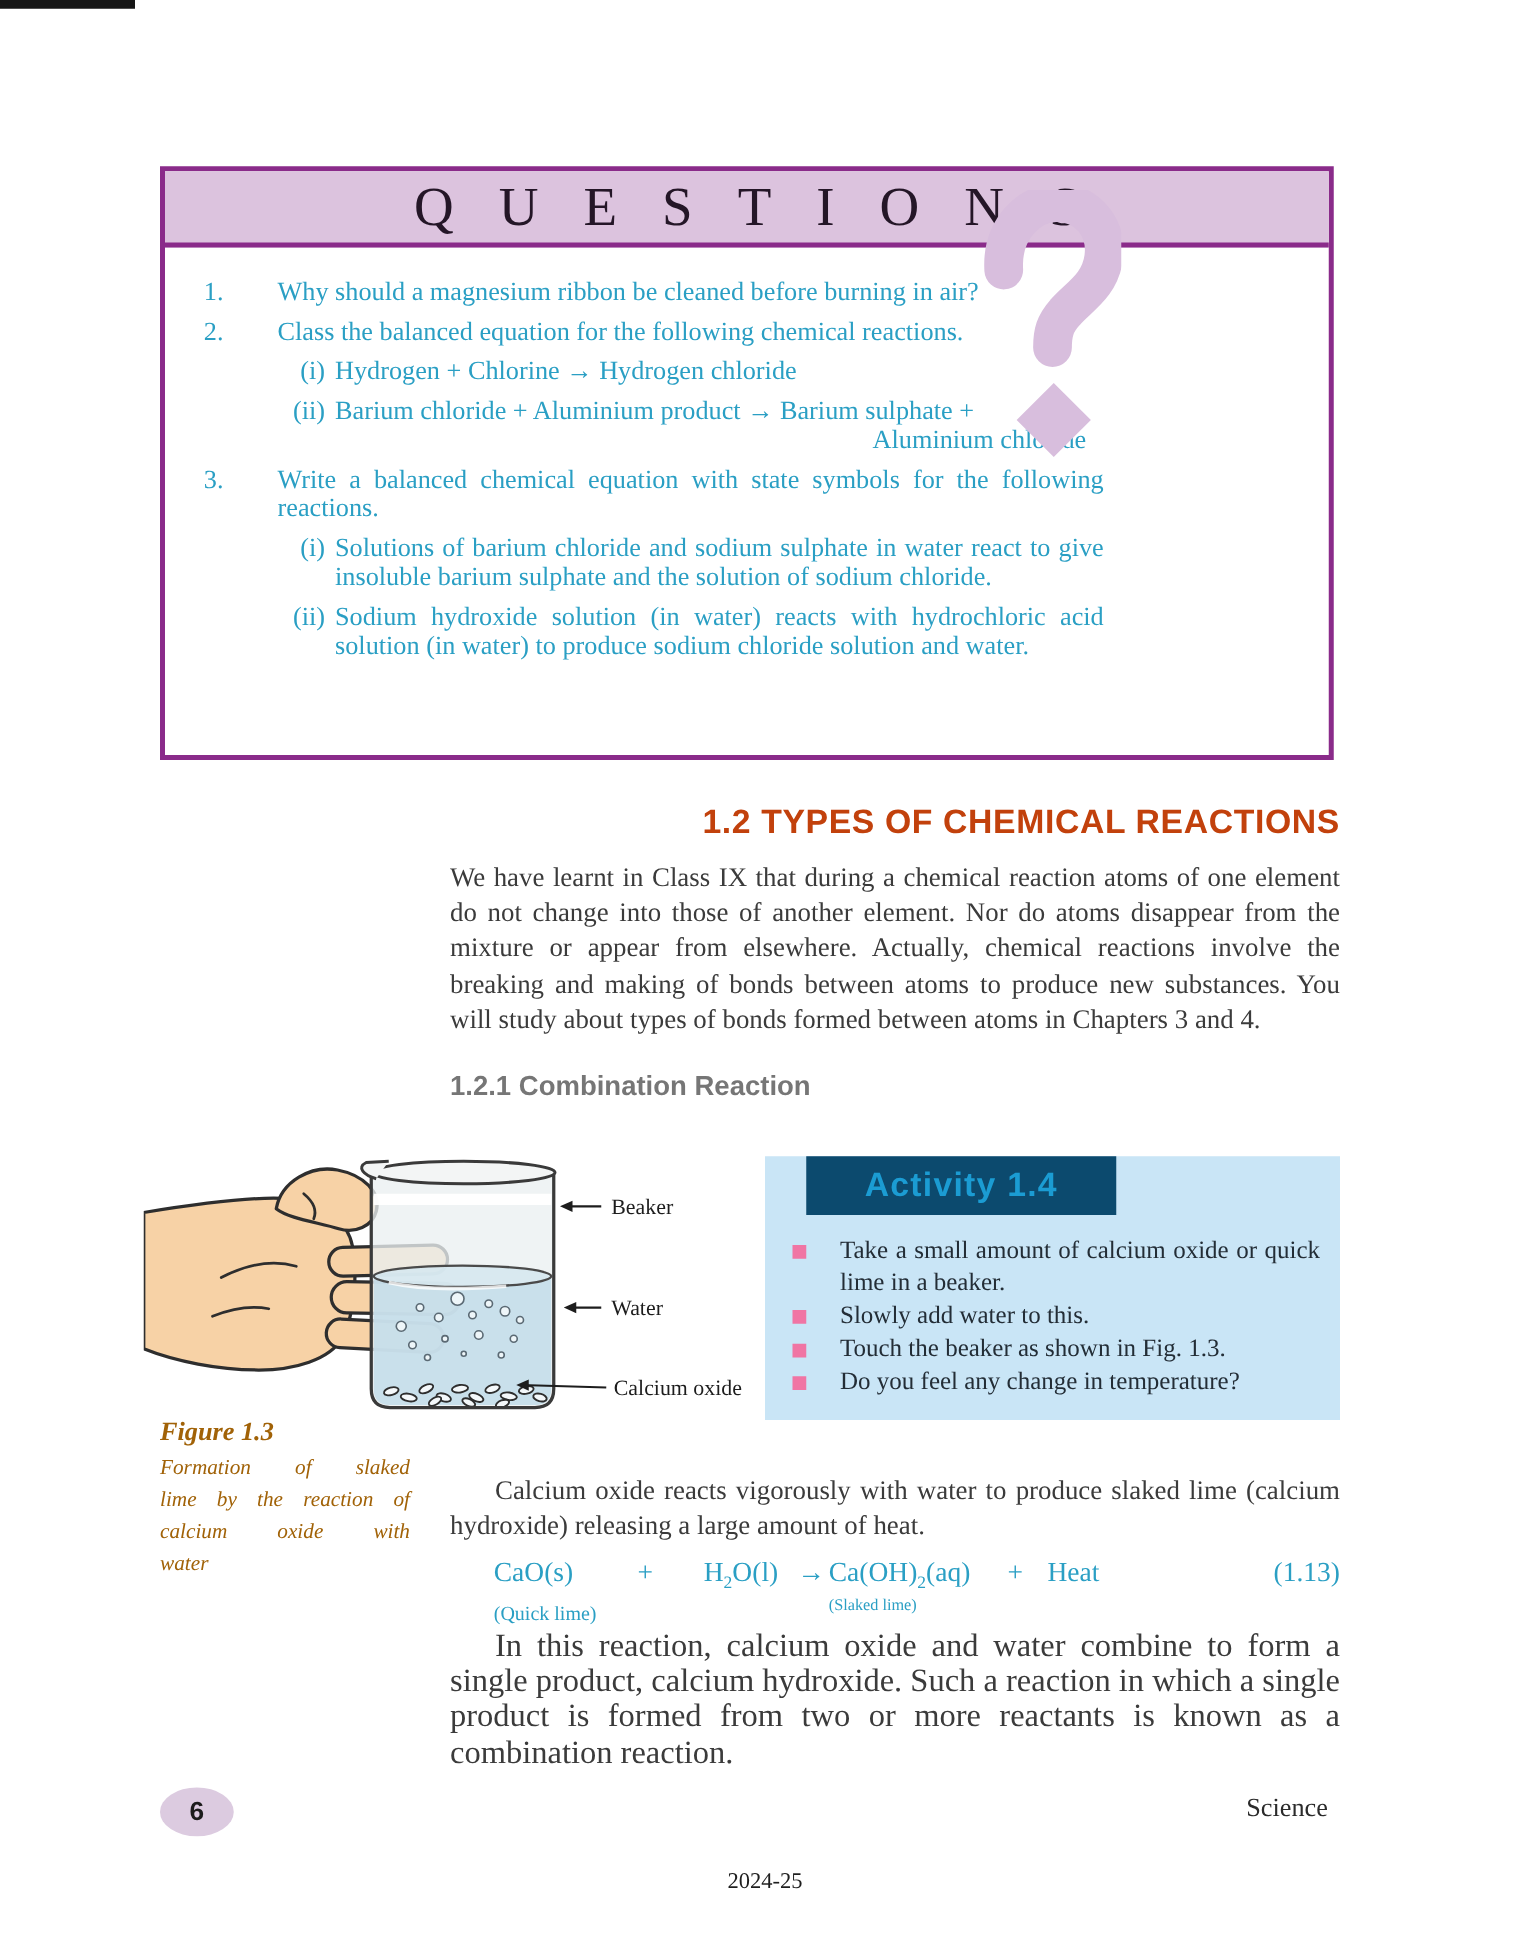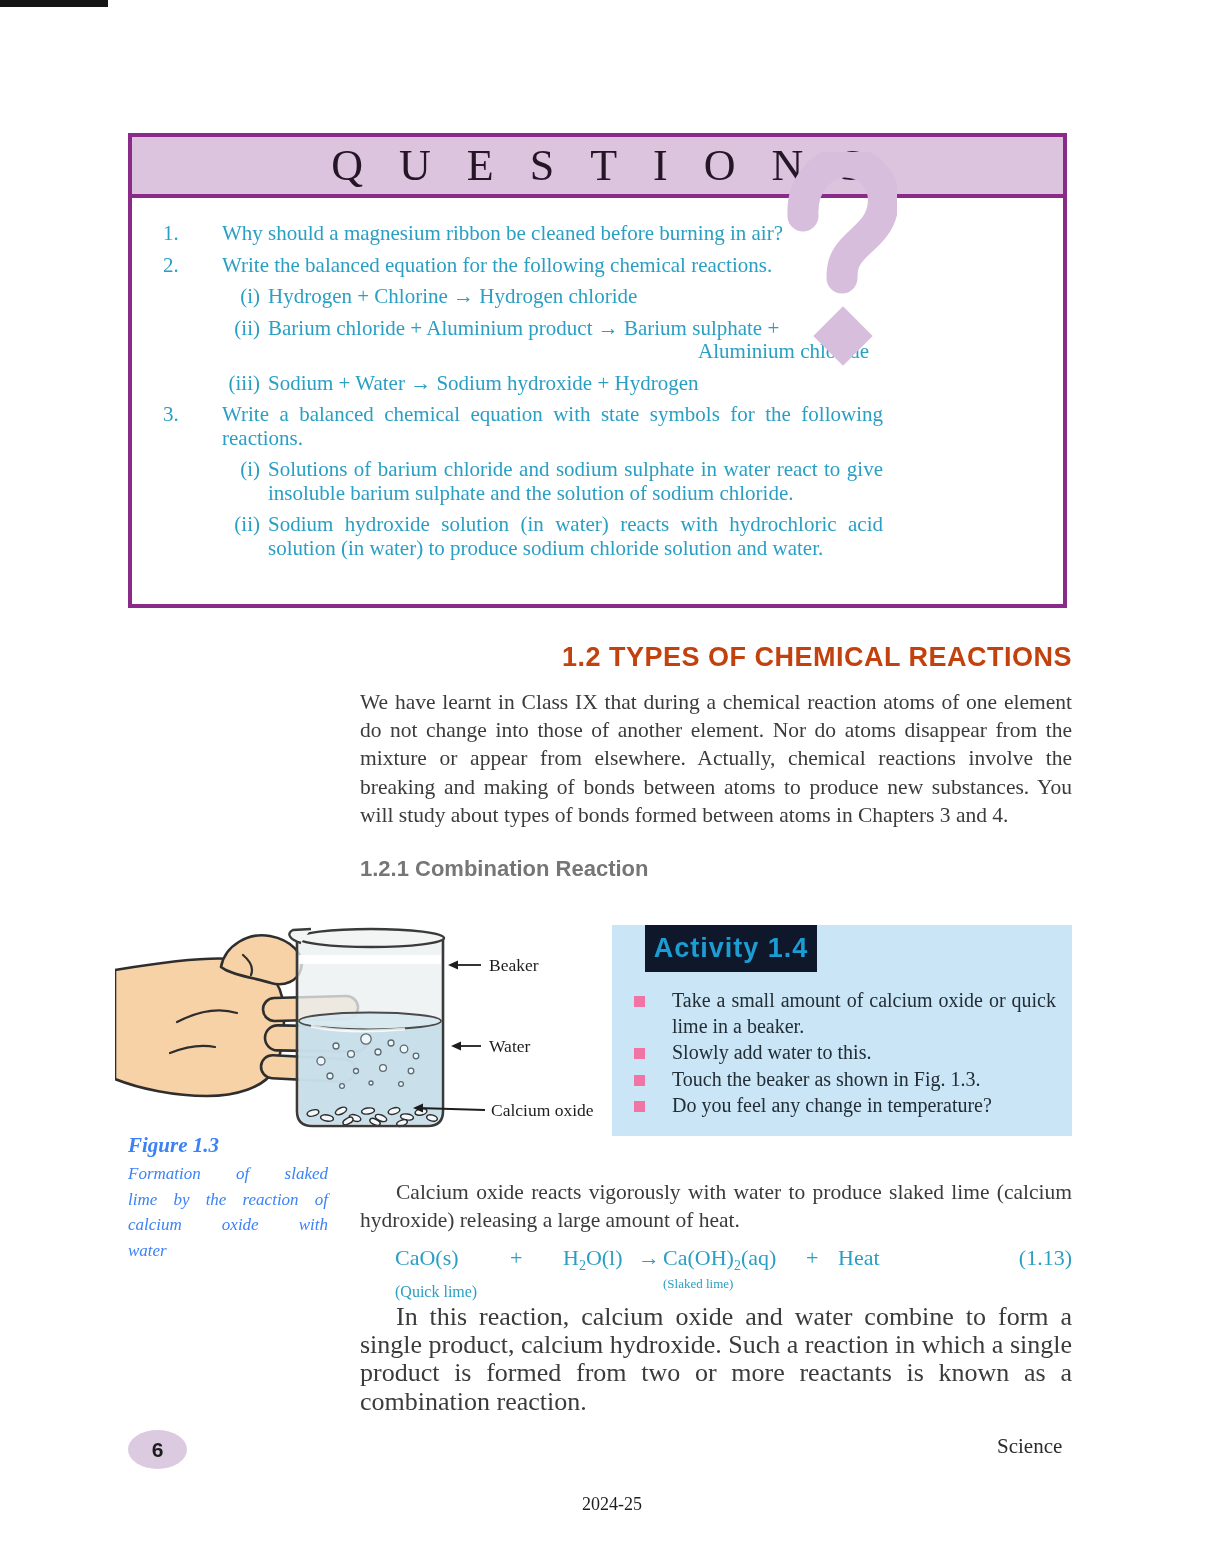--- a/index.html
+++ b/index.html
@@ -32,30 +32,30 @@
                font-family:"Liberation Sans",sans-serif;font-weight:bold;
                font-size:27px;color:#c2410c;letter-spacing:.5px;text-align:right;}
   #sec-para{position:absolute;left:360px;top:688px;width:712px;
             font-size:21.5px;line-height:28.2px;text-align:justify;}
   #sec-subheading{position:absolute;left:360px;top:856px;width:712px;
                   font-family:"Liberation Sans",sans-serif;font-weight:bold;
                   font-size:22px;color:#767676;}
 
   
   #figure-area{position:absolute;left:115px;top:925px;width:498px;height:218px;}
-  #fig-caption{position:absolute;left:128px;top:1133px;width:200px;color:#3b82f6;}
+  #fig-caption{position:absolute;left:128px;top:1133px;width:200px;color:#a16207;}
   #fig-caption .ftitle{font-weight:bold;font-style:italic;font-size:21px;margin-bottom:3px;}
   #fig-caption .fline{font-style:italic;font-size:17px;line-height:25.5px;text-align:justify;
                       -moz-text-align-last:justify;text-align-last:justify;}
   #fig-caption .fline.last{text-align:left;text-align-last:left;}
 
   
   #activity-box{position:absolute;left:612px;top:925px;width:460px;height:211px;
                 background:#c9e5f6;}
-  #activity-label{position:absolute;left:33px;top:0;width:172px;height:47px;background:#0f172a;
+  #activity-label{position:absolute;left:33px;top:0;width:248px;height:47px;background:#0c4a6e;
                   display:flex;align-items:center;justify-content:center;}
   #activity-title{font-family:"Liberation Sans",sans-serif;font-weight:bold;
                   font-size:27px;color:#1b9cd3;letter-spacing:1px;}
   #activity-list{position:absolute;left:22px;top:62px;width:422px;}
   .bullet-row{display:flex;margin-top:1px;gap:12px;}
   .bullet{flex:0 0 11px;height:11px;background:#f075a4;margin:8px 15px 0 0;}
   .btext{flex:1;font-size:20px;line-height:25.5px;color:#232d36;text-align:justify;}
 
   
   #para1{position:absolute;left:360px;top:1178px;width:712px;
@@ -92,36 +92,32 @@
     <div id="q-header">
       <span id="q-title">QUESTIONS</span>
     </div>
     <div id="q-body">
       <div class="qrow">
         <span class="qnum">1.</span>
         <span class="qtext nojust">Why should a magnesium ribbon be cleaned before burning in air?</span>
       </div>
       <div class="qrow">
         <span class="qnum">2.</span>
-        <span class="qtext nojust">Write the balanced equation for the following chemical reactions.</span>
+        <span class="qtext nojust">Class the balanced equation for the following chemical reactions.</span>
       </div>
       <div class="qsubrow">
         <span class="qsublabel">(i)</span>
         <span class="qsubtext nojust">Hydrogen + Chlorine → Hydrogen chloride</span>
       </div>
       <div class="qsubrow">
         <span class="qsublabel">(ii)</span>
         <span class="qsubtext nojust">
           <span>Barium chloride + Aluminium product →  Barium sulphate +</span>
           <span class="qcont" style="display:block;">Aluminium chloride</span>
         </span>
-      </div>
-      <div class="qsubrow">
-        <span class="qsublabel">(iii)</span>
-        <span class="qsubtext nojust">Sodium + Water  → Sodium hydroxide + Hydrogen</span>
       </div>
       <div class="qrow">
         <span class="qnum">3.</span>
         <span class="qtext">Write a balanced chemical equation with state symbols for the following reactions.</span>
       </div>
       <div class="qsubrow">
         <span class="qsublabel">(i)</span>
         <span class="qsubtext">Solutions of barium chloride and sodium sulphate in water react to give insoluble barium sulphate and the solution of sodium chloride.</span>
       </div>
       <div class="qsubrow">

